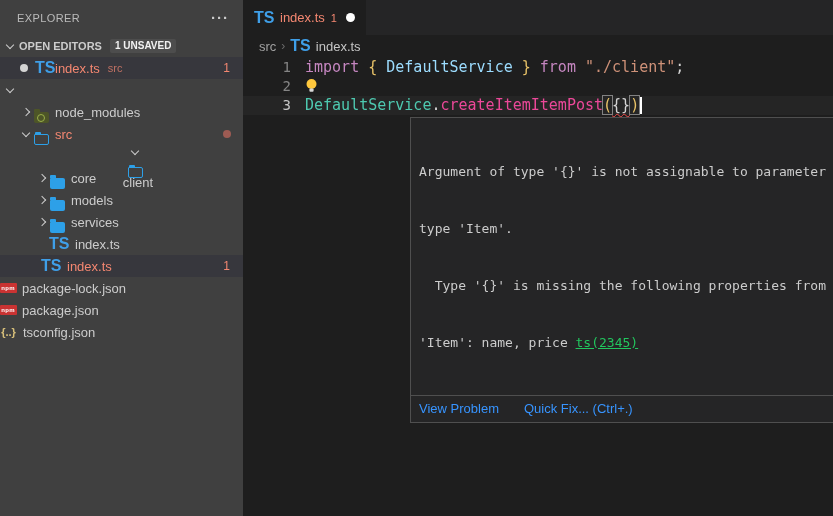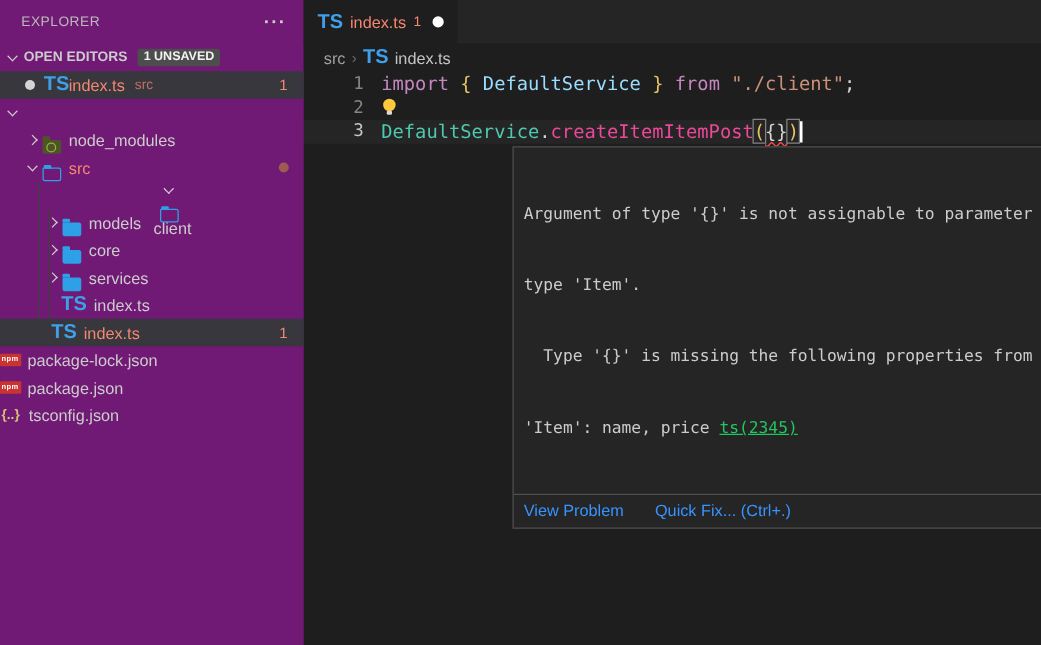--- a/index.html
+++ b/index.html
@@ -1,20 +1,20 @@
 <!DOCTYPE html>
 <html><head>
 <meta charset="utf-8">
 <style>
   * { margin:0; padding:0; box-sizing:border-box; }
   body { background:#1e1e1e; font-family:"Liberation Sans", sans-serif; }
   .screen { position:relative; width:833px; height:516px; overflow:hidden; background:#1e1e1e; display:flex; }
 
   
-  .sidebar { width:243px; height:100%; background:#701a75; flex:none; color:#cccccc; font-size:13px; }
+  .sidebar { width:243px; height:100%; background:#404040; flex:none; color:#cccccc; font-size:13px; }
   .sb-header { height:35px; display:flex; align-items:center; padding:0 14px 0 17px; }
   .sb-title { font-size:11px; color:#bbbbbb; letter-spacing:.4px; flex:1; }
   .more { color:#cccccc; font-size:15px; font-weight:bold; cursor:pointer; letter-spacing:1px; }
   .sect { height:22px; display:flex; align-items:center; padding-left:3px; font-size:11px; font-weight:bold; color:#cccccc; cursor:pointer; }
   .sect .lbl { margin-left:2px; }
   .badge { background:#4d4d4d; color:#f2f2f2; font-weight:bold; font-size:10px; padding:1px 5px 2px; border-radius:2px; margin-left:8px; }
 
   .chev { width:14px; height:14px; flex:none; position:relative; display:inline-block; }
   .chev::before { content:""; position:absolute; width:5px; height:5px; border-right:1px solid #cccccc; border-bottom:1px solid #cccccc; left:4px; top:4px; }
   .chev.right::before { transform:rotate(-45deg); }
@@ -140,29 +140,29 @@
             <span class="folder open"></span>
           </span>
         <span class="lbl">client</span>
       </div>
 
       <div class="row lvl3">
         <i class="chev right"></i>
         <span class="ic">
             <span class="folder"></span>
           </span>
+        <span class="lbl">core</span>
+      </div>
+
+      <div class="row lvl3">
+        <i class="chev right"></i>
+        <span class="ic">
+            <span class="folder"></span>
+          </span>
         <span class="lbl">models</span>
-      </div>
-
-      <div class="row lvl3">
-        <i class="chev right"></i>
-        <span class="ic">
-            <span class="folder"></span>
-          </span>
-        <span class="lbl">core</span>
       </div>
 
       <div class="row lvl3">
         <i class="chev right"></i>
         <span class="ic">
             <span class="folder"></span>
           </span>
         <span class="lbl">services</span>
       </div>
 

